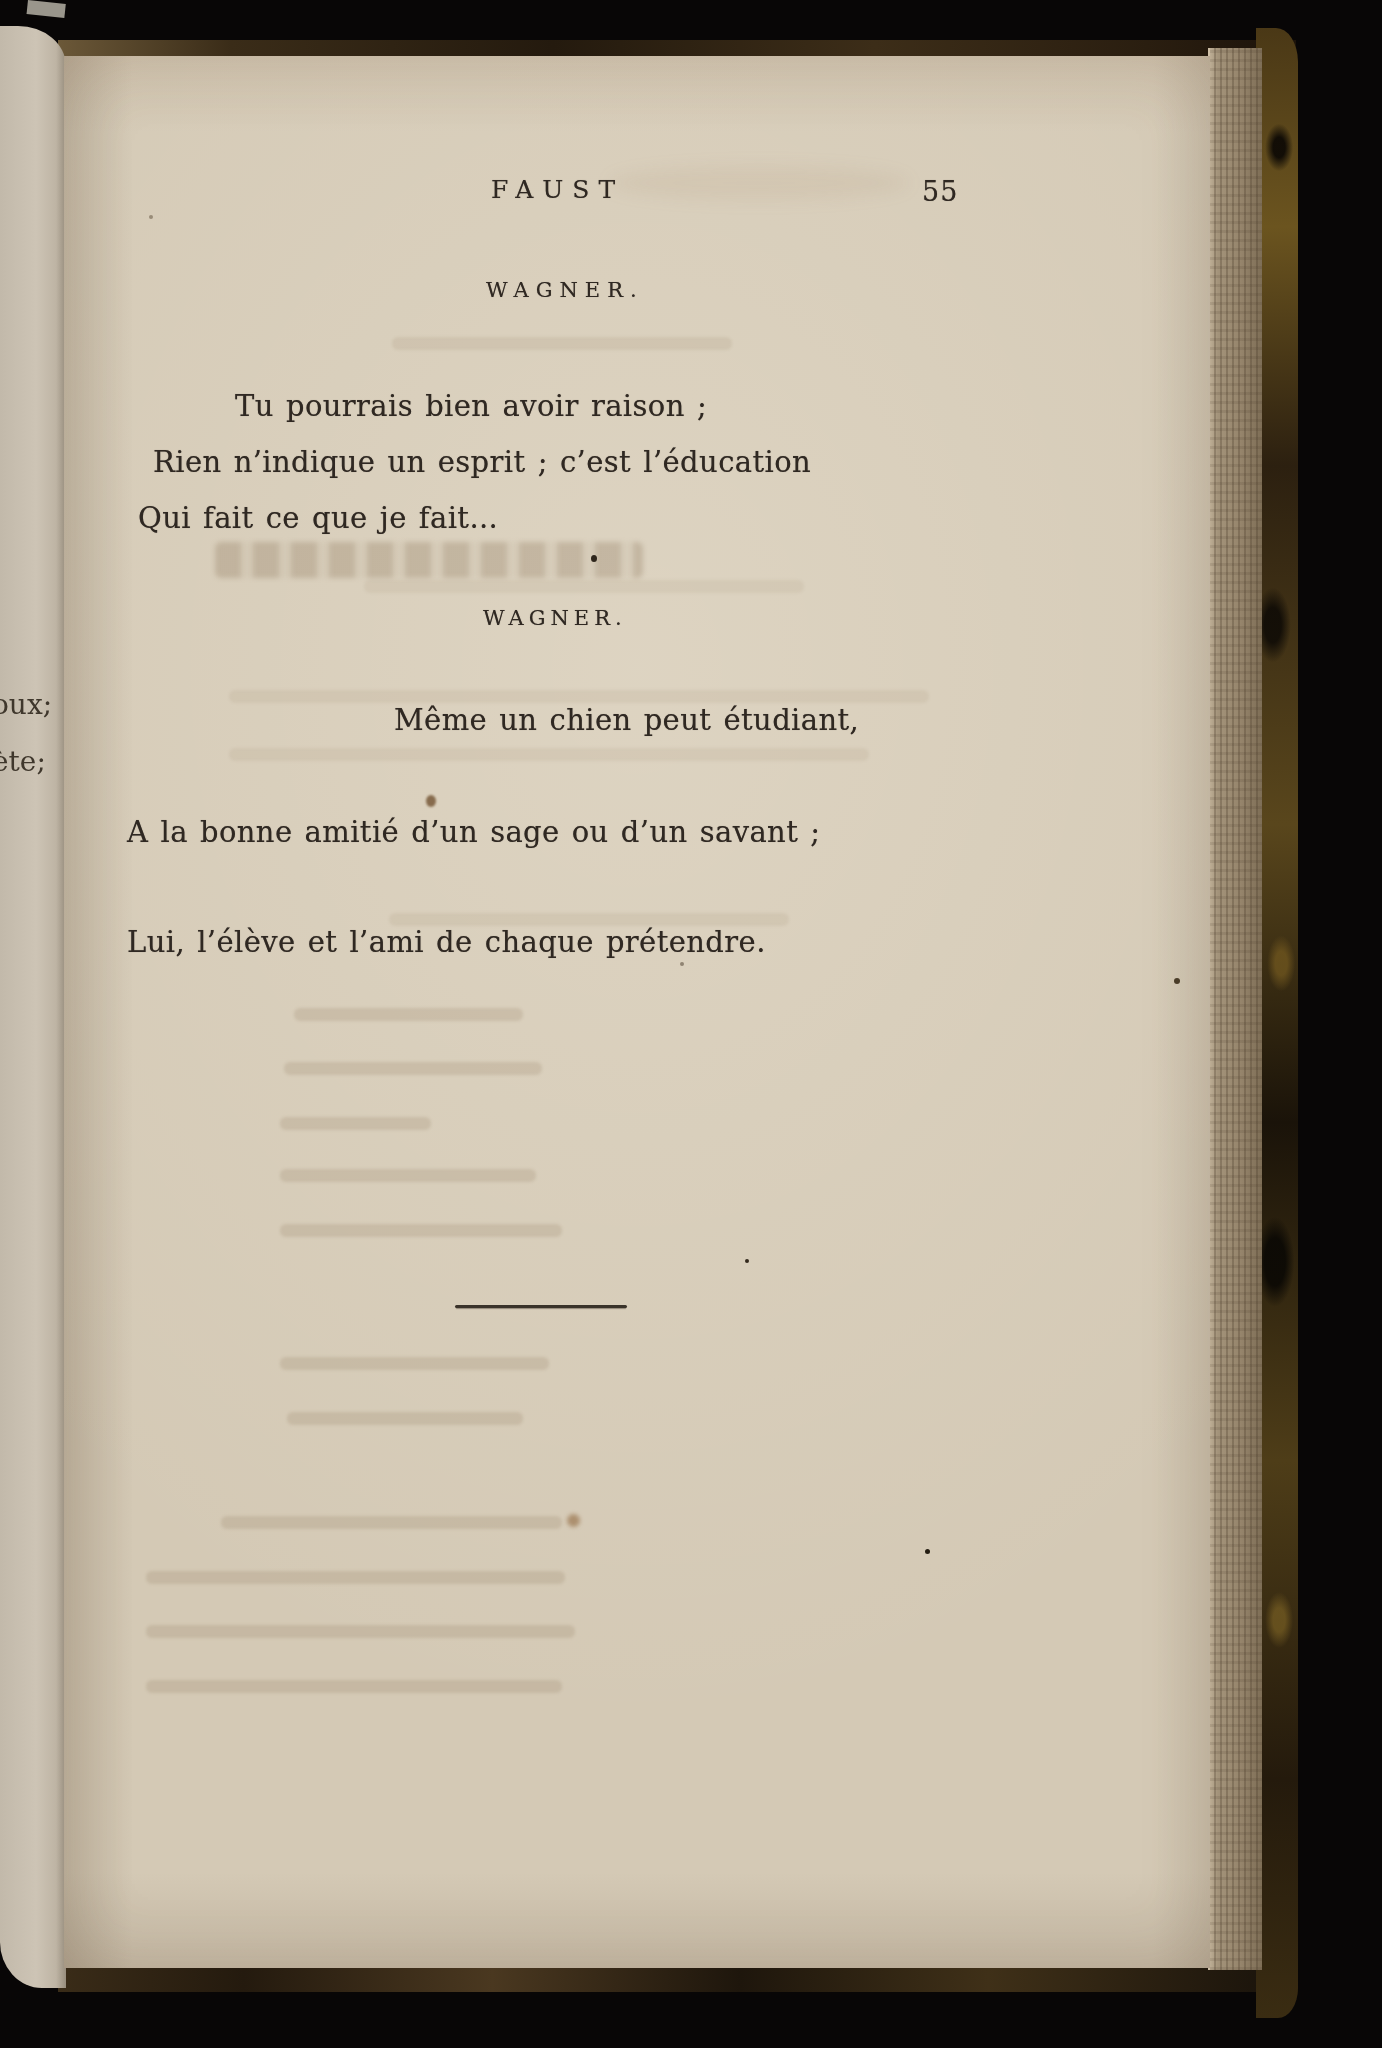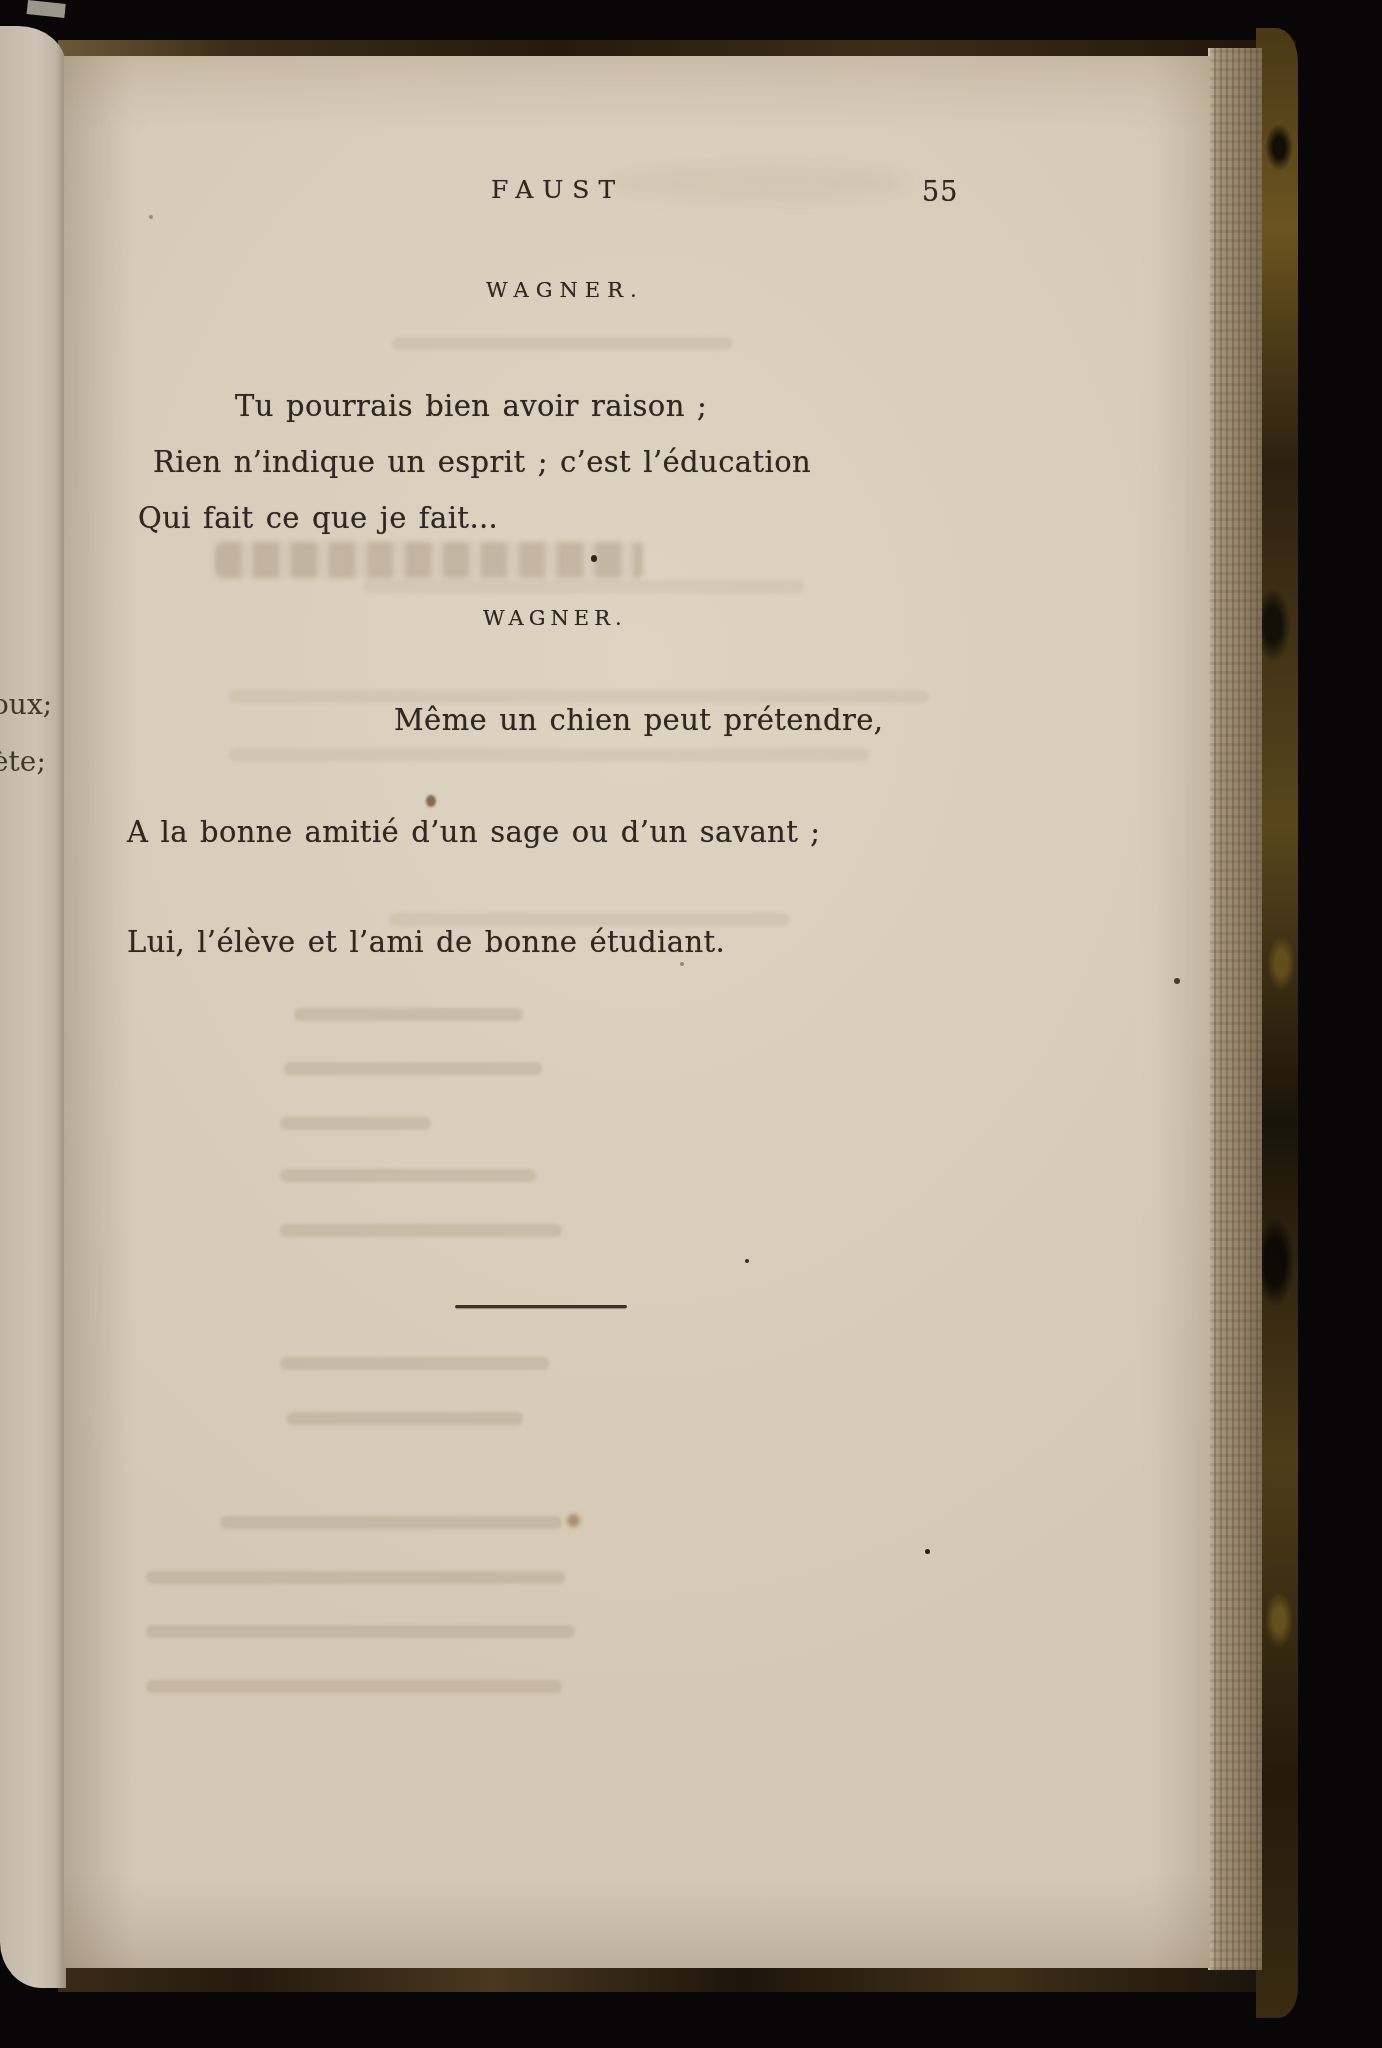--- a/index.html
+++ b/index.html
@@ -81,23 +81,23 @@
 
     <div class="ink running-head" style="left:427px;top:121px;">FAUST</div>
     <div class="ink page-num" style="left:858px;top:122px;">55</div>
 
     <div class="ink speaker" style="left:422px;top:224px;">WAGNER.</div>
     <div class="ink verse" style="left:171px;top:336px;">Tu pourrais bien avoir raison ;</div>
     <div class="ink verse" style="left:74px;top:392px;margin-left:15px;">Rien n’indique un esprit ; c’est l’éducation</div>
     <div class="ink verse" style="left:74px;top:448px;">Qui fait ce que je fait...</div>
 
     <div class="ink speaker" style="left:419px;top:552px;letter-spacing:5px;text-align:right;">WAGNER.</div>
-    <div class="ink verse" style="left:330px;top:650px;">Même un chien peut prétendre,</div>
+    <div class="ink verse" style="left:330px;top:650px;">Même un chien peut étudiant,</div>
     <div class="ink verse" style="left:63px;top:762px;">A la bonne amitié d’un sage ou d’un savant ;</div>
-    <div class="ink verse" style="left:63px;top:872px;">Lui, l’élève et l’ami de bonne étudiant.</div>
+    <div class="ink verse" style="left:63px;top:872px;">Lui, l’élève et l’ami de chaque prétendre.</div>
 
     <div class="divider" style="left:391px;top:1249px;width:172px;"></div>
 
     <div class="ghost" style="left:328px;top:281px;width:340px;opacity:.7;"></div>
     <div class="ghost-title" style="left:151px;top:486px;width:428px;"></div>
     <div class="ghost" style="left:300px;top:524px;width:440px;opacity:.5;"></div>
     <div class="ghost" style="left:165px;top:634px;width:700px;opacity:.55;"></div>
     <div class="ghost" style="left:165px;top:692px;width:640px;opacity:.55;"></div>
     <div class="ghost" style="left:325px;top:857px;width:400px;opacity:.6;"></div>
     <div class="ghost" style="left:230px;top:952px;width:229px;"></div>

